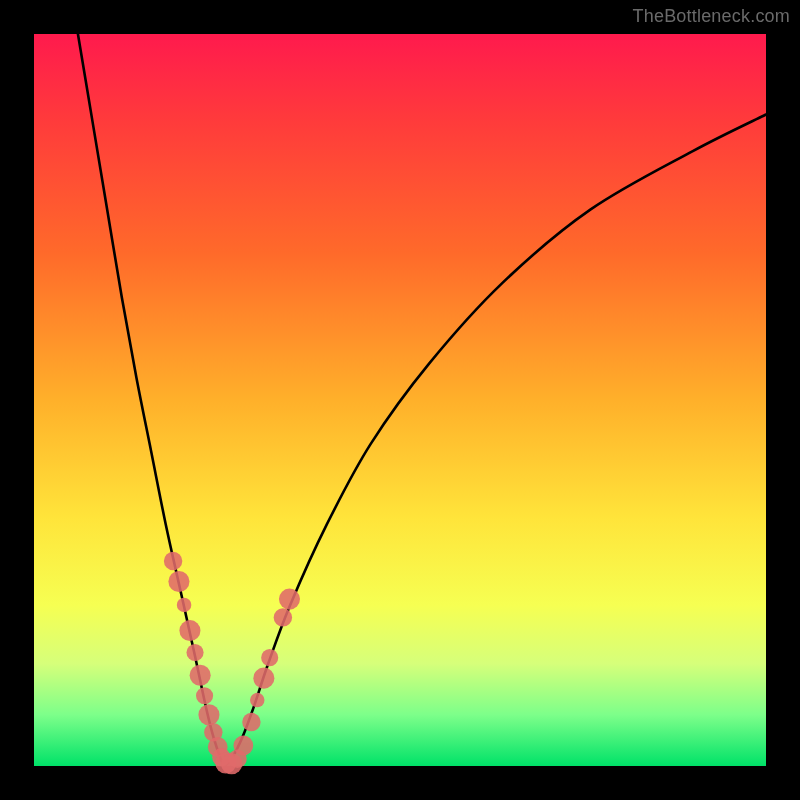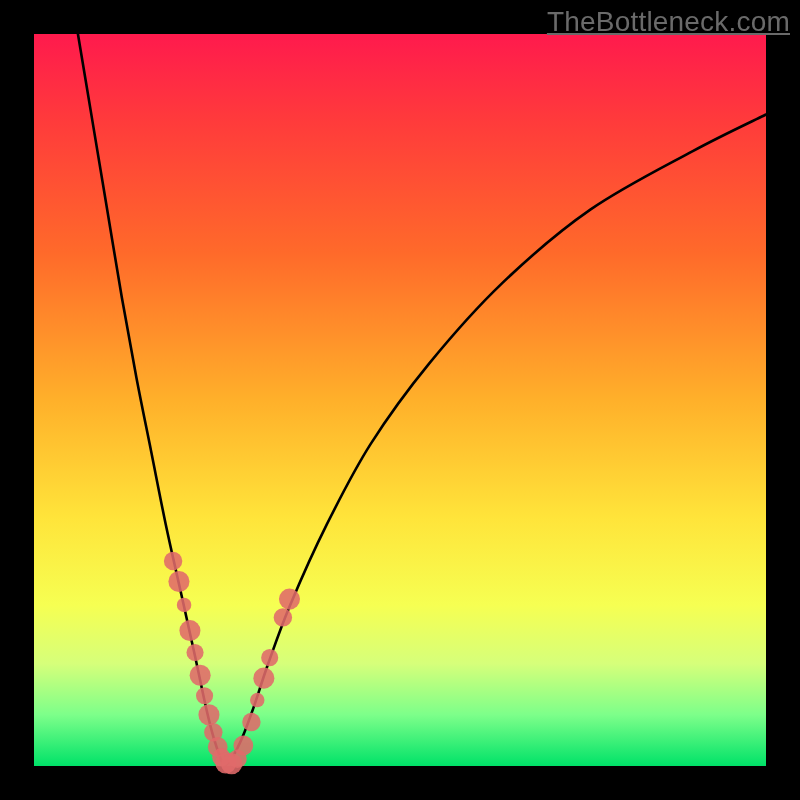--- a/index.html
+++ b/index.html
@@ -35,24 +35,23 @@
       #d6ff7a 86%,
       #7dff8a 93%,
       #00e268 100%
     );
   }
   .watermark {
     position: absolute;
     top: 6px;
     right: 10px;
     color: #6a6a6a;
-    font-size: 28px;
+    font-size: 18px;
     font-weight: 500;
     letter-spacing: 0.2px;
-    text-decoration: underline;
   }
   svg.curve {
     position: absolute;
     left: 0;
     top: 0;
     width: 732px;
     height: 732px;
     overflow: visible;
   }
   .dot {

